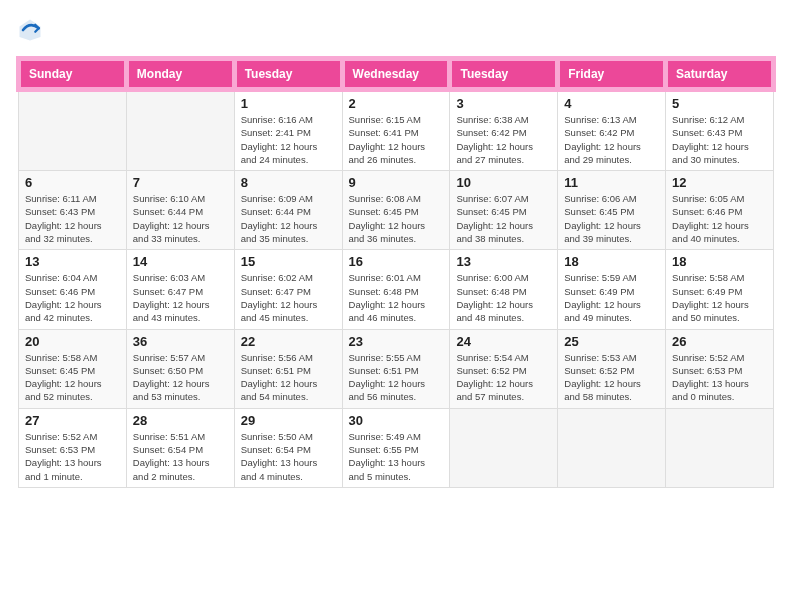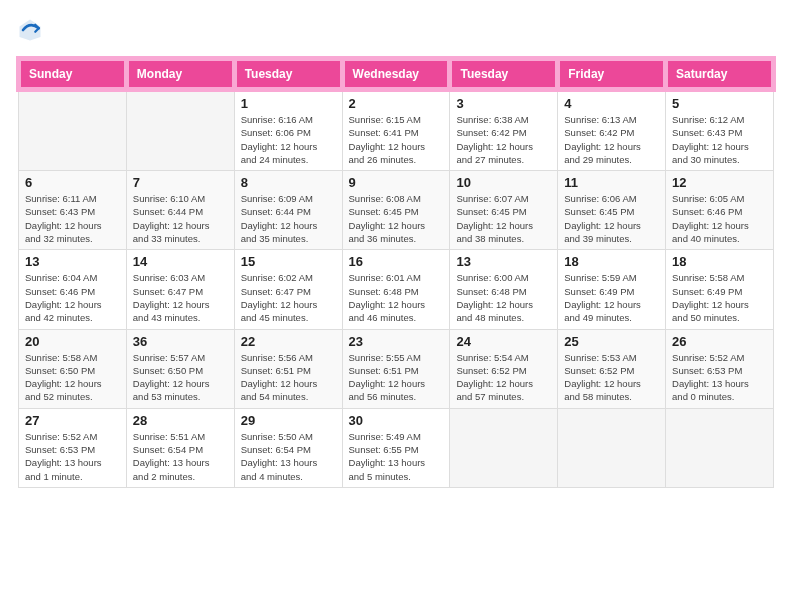--- a/index.html
+++ b/index.html
@@ -130,21 +130,21 @@
         <th>Saturday</th>
       </tr>
   </thead>
   <tbody id="calendar-body">
   <tr>
         <td class="empty-cell"></td>
         <td class="empty-cell"></td>
         <td>
           <span class="day-number">1</span>
           <div class="day-info">Sunrise: 6:16 AM
-Sunset: 6:06 PM
+Sunset: 2:41 PM
 Daylight: 12 hours
 and 24 minutes.</div>
         </td>
         <td>
           <span class="day-number">2</span>
           <div class="day-info">Sunrise: 6:15 AM
 Sunset: 6:41 PM
 Daylight: 12 hours
 and 26 minutes.</div>
         </td>
@@ -269,21 +269,21 @@
           <div class="day-info">Sunrise: 5:58 AM
 Sunset: 6:49 PM
 Daylight: 12 hours
 and 50 minutes.</div>
         </td>
       </tr>
       <tr>
         <td>
           <span class="day-number">20</span>
           <div class="day-info">Sunrise: 5:58 AM
-Sunset: 6:50 PM
+Sunset: 6:45 PM
 Daylight: 12 hours
 and 52 minutes.</div>
         </td>
         <td>
           <span class="day-number">36</span>
           <div class="day-info">Sunrise: 5:57 AM
 Sunset: 6:50 PM
 Daylight: 12 hours
 and 53 minutes.</div>
         </td>

